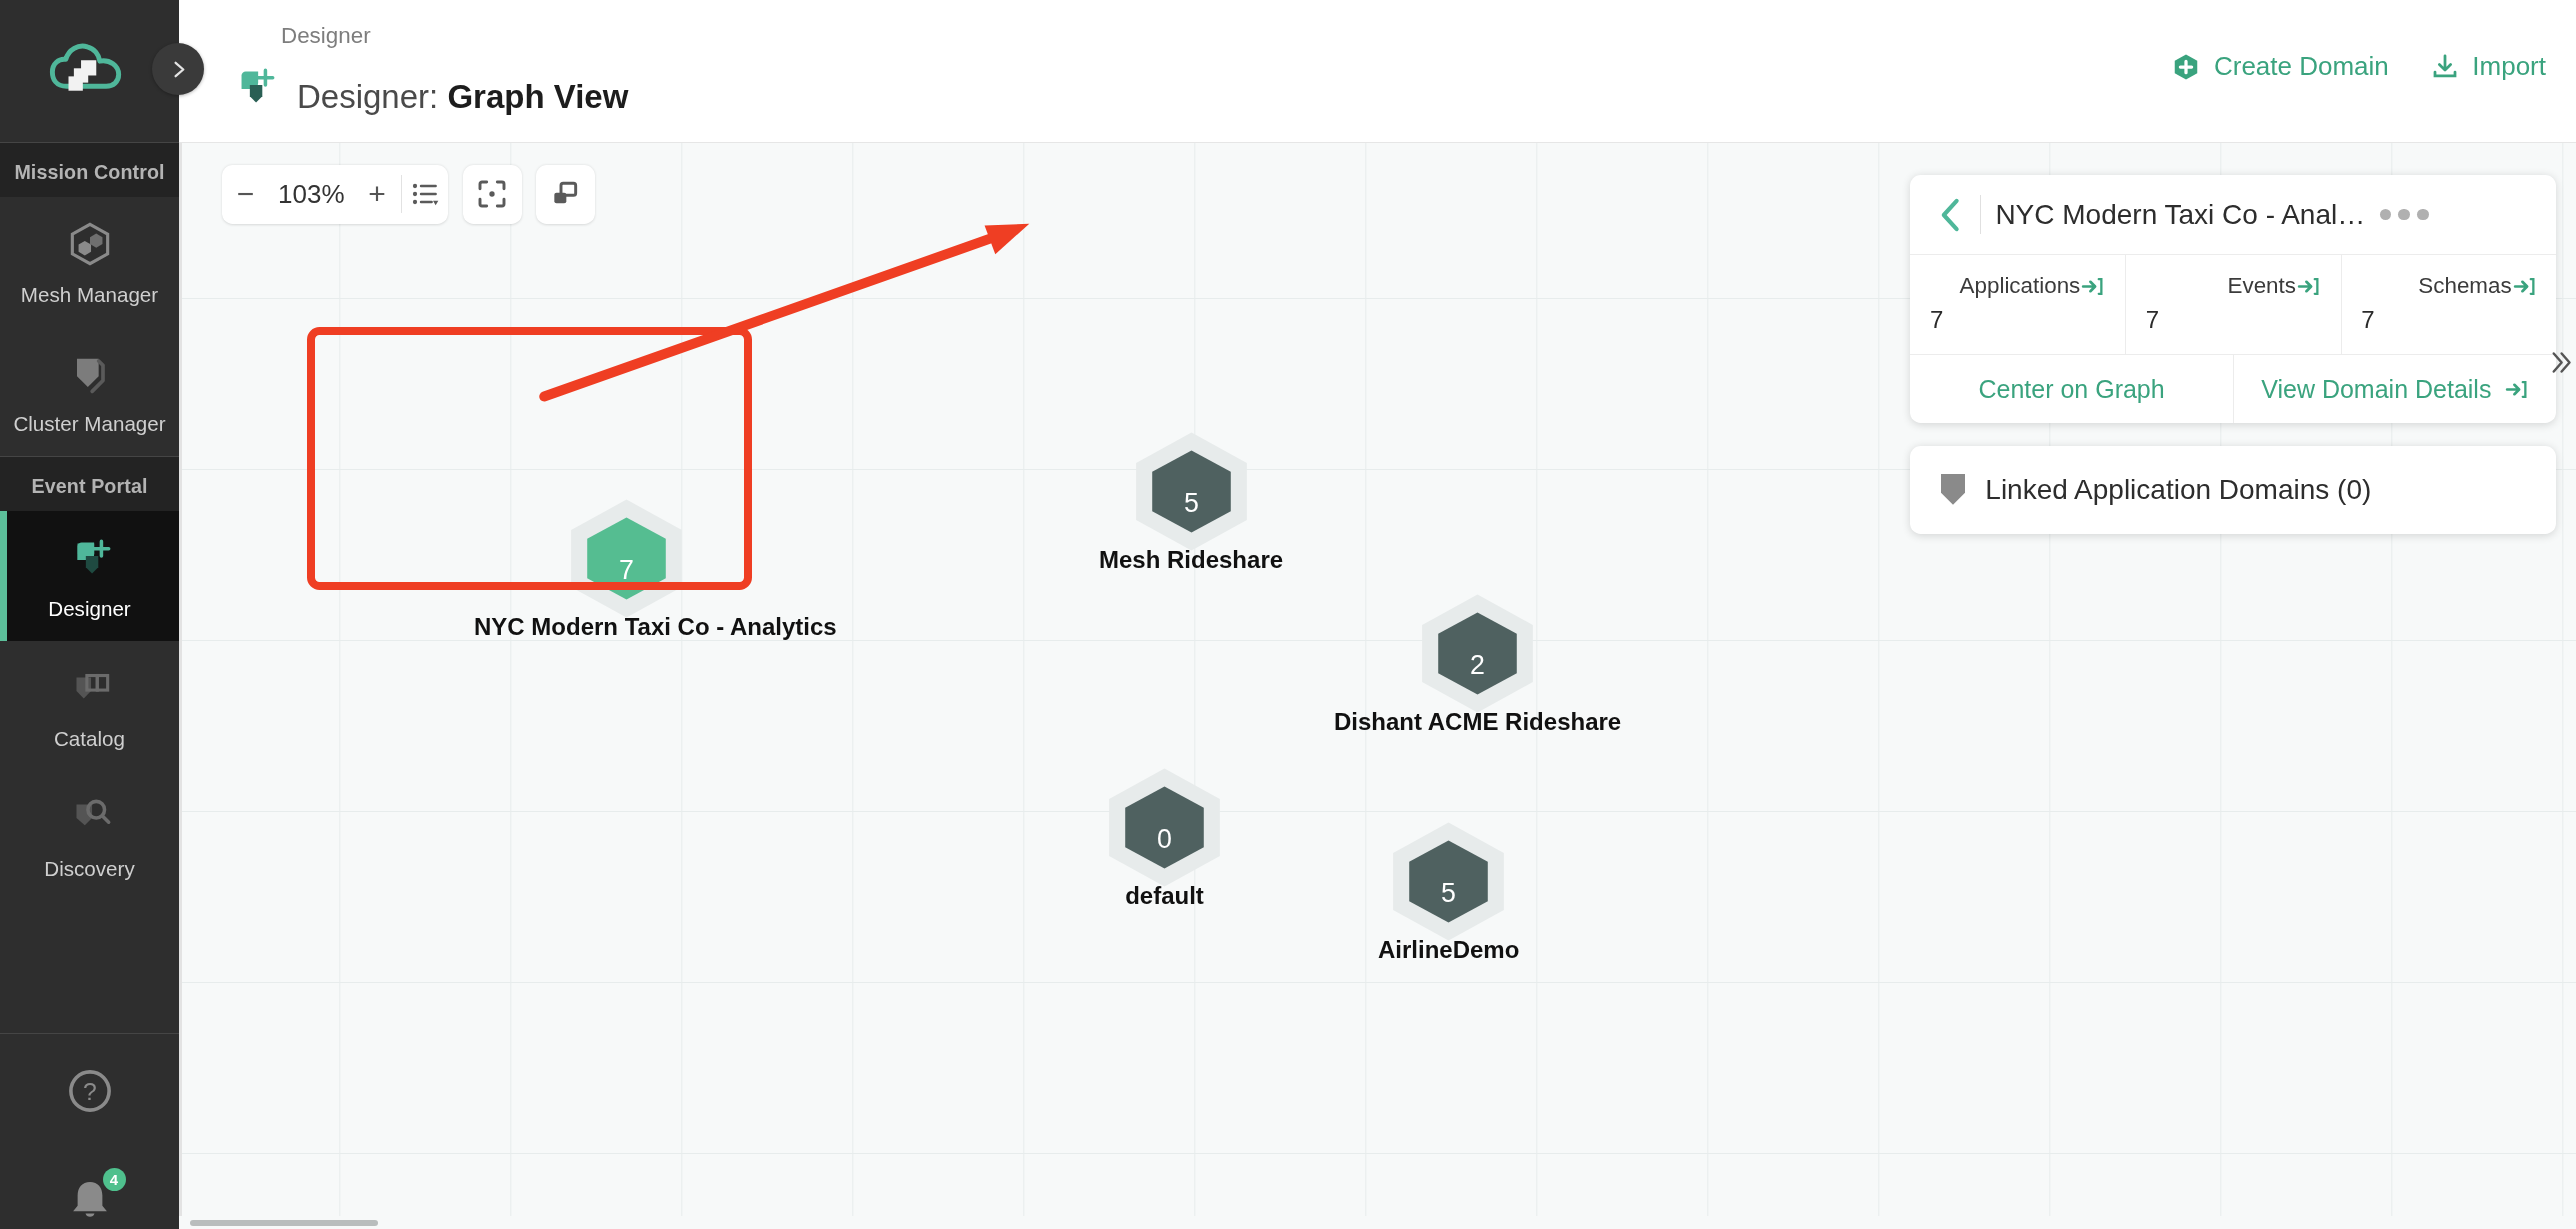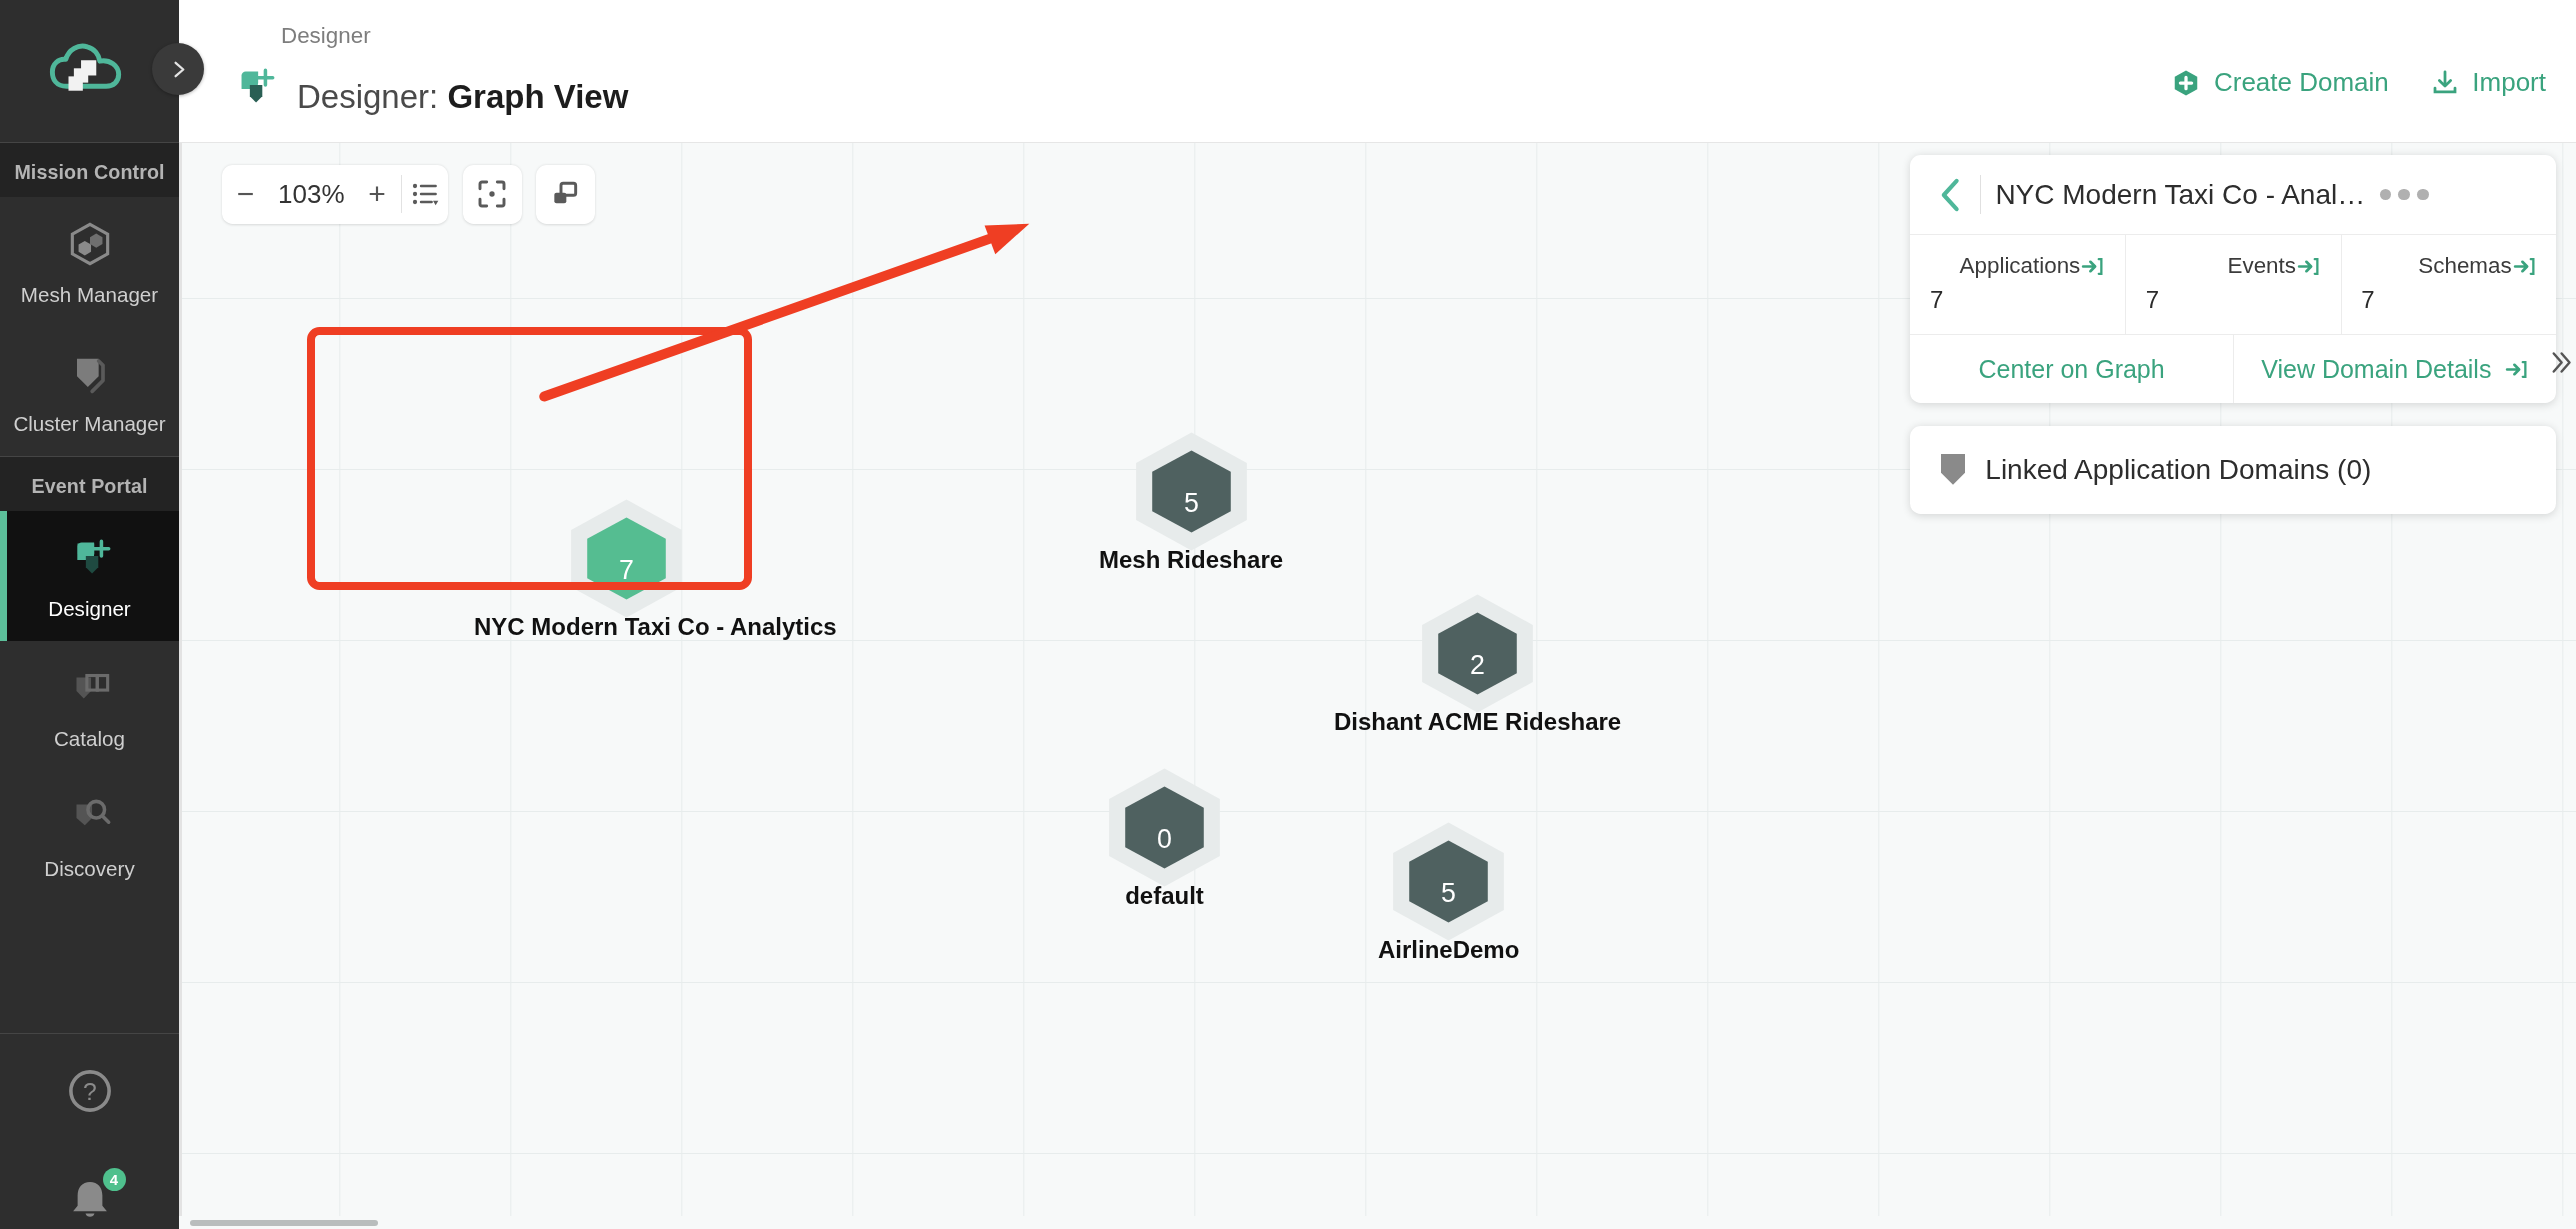--- a/index.html
+++ b/index.html
@@ -77,21 +77,21 @@
     width: 2397px; height: 143px;
     background: #ffffff; z-index: 30;
     display: flex; align-items: flex-start; justify-content: space-between;
     padding: 23px 30px 0 48px;
     border-bottom: 0.9px solid #e6e6e6;
   }
   .crumb { font-size: 22.4px; color: #7d7d7d; padding-left: 54px; }
   .title-row { display: flex; align-items: center; gap: 16px; margin-top: 9px; }
   .title-text { font-size: 33px; color: #4a4a4a; margin-top: 20px; }
   .title-text b { color: #1d1d1d; }
-  .header-actions { display: flex; gap: 41px; margin-top: 44px; }
+  .header-actions { display: flex; gap: 41px; margin-top: 28px; }
   .hdr-btn {
     display: flex; align-items: center; gap: 12.5px;
     color: #3aa37e; font-size: 26px; cursor: pointer;
   }
 
   
   .canvas {
     position: absolute; left: 179px; top: 143px;
     width: 2397px; height: 1087px;
     background-color: #f7f9f9;
@@ -129,21 +129,21 @@
     font-size: 24px; font-weight: bold; color: #111;
     white-space: nowrap; margin-top: -10.7px;
   }
 
   .annot-rect {
     position: absolute; border: 8px solid #ef3e23; border-radius: 12.5px; z-index: 14;
   }
   .annot-arrow { position: absolute; left: 0; top: 0; z-index: 15; pointer-events: none; }
 
   
-  .rpanel { position: absolute; right: 19.7px; top: 12px; width: 646px; z-index: 20; }
+  .rpanel { position: absolute; right: 19.7px; top: 32px; width: 646px; z-index: 20; }
   .rcard {
     background: #fff; border-radius: 10.7px;
     box-shadow: 0 1.8px 9px rgba(0,0,0,.14);
     overflow: hidden;
   }
   .rp-head { display: flex; align-items: center; height: 79px; padding: 0 19.7px; }
   .rp-back { width: 43px; display: flex; align-items: center; justify-content: center; cursor: pointer; }
   .rp-vsep { width: 0.9px; height: 39px; background: #e0e0e0; margin: 0 14.3px 0 7.2px; }
   .rp-title { font-size: 28px; color: #2d2d2d; white-space: nowrap; overflow: hidden; }
   .rp-dots { margin-left: 14.3px; display: flex; gap: 7.2px; cursor: pointer; }

